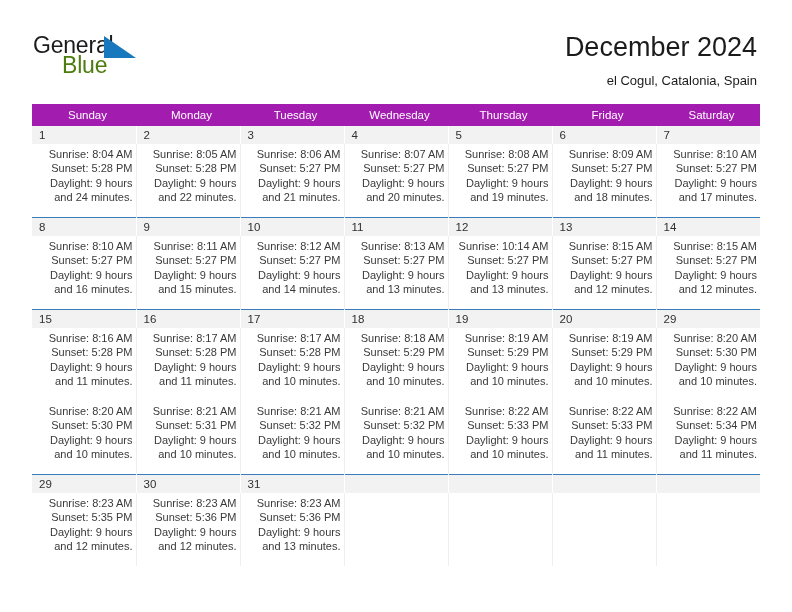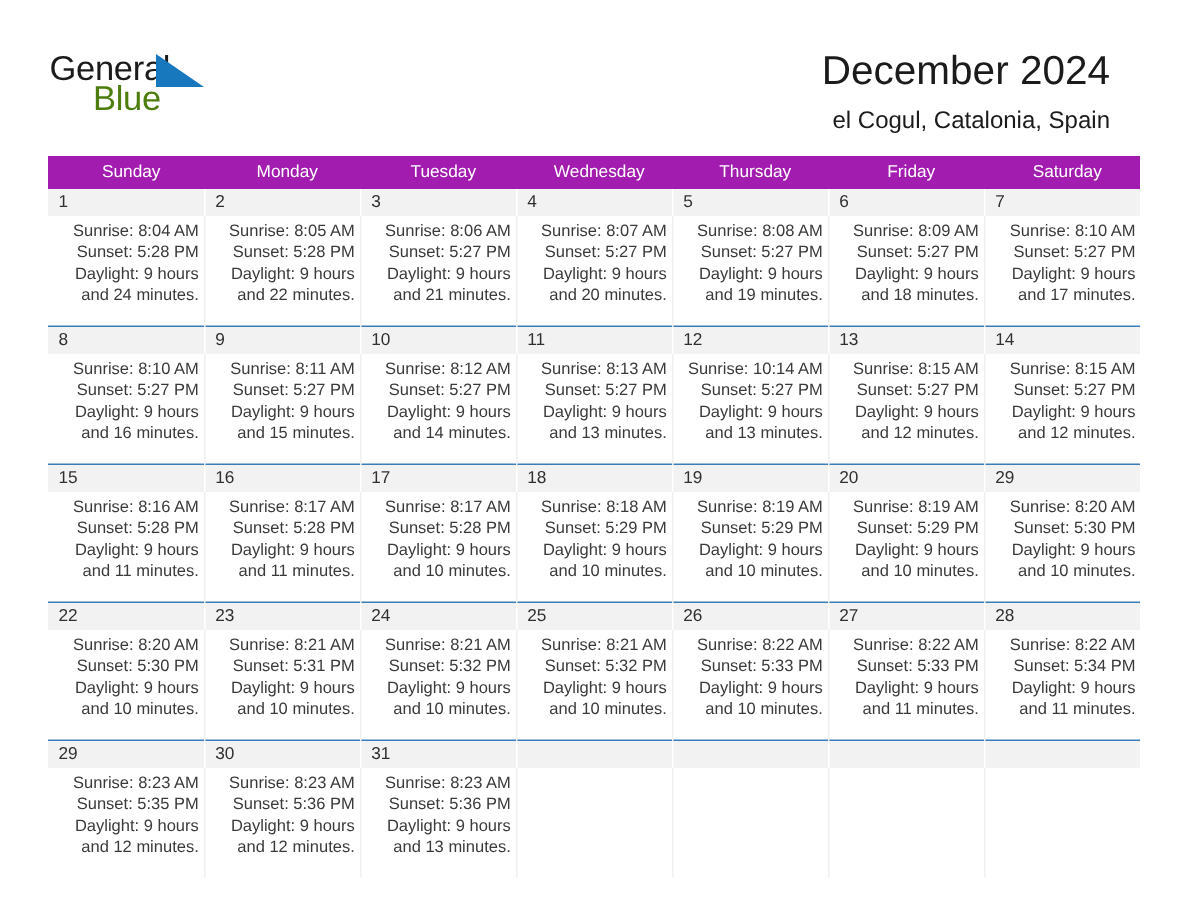--- a/index.html
+++ b/index.html
@@ -61,33 +61,33 @@
   .brand-mark {
     position: absolute;
     left: 71px;
     top: 3px;
     width: 32px;
     height: 22px;
   }
 
   .title-block {
     position: absolute;
-    right: 52px;
+    right: 35px;
     top: 31px;
     text-align: right;
   }
   .cal-title {
     font-size: 27px;
     color: #1b1b1b;
     line-height: 32px;
     white-space: nowrap;
   }
   .cal-subtitle {
     margin-top: 9px;
-    font-size: 16px;
+    font-size: 13px;
     color: #1b1b1b;
     line-height: 17px;
     white-space: nowrap;
     text-align: right;
   }
 
   
   .cal {
     position: absolute;
     left: 32px;
@@ -338,29 +338,20 @@
           <div class="info-line">and 10 minutes.</div>
         </td>
         <td>
           <div class="info-line">Sunrise: 8:20 AM</div>
           <div class="info-line">Sunset: 5:30 PM</div>
           <div class="info-line">Daylight: 9 hours</div>
           <div class="info-line">and 10 minutes.</div>
         </td>
       </tr>
 
-      <tr class="daynum-row">
-        <td class="first">22</td>
-        <td>23</td>
-        <td>24</td>
-        <td>25</td>
-        <td>26</td>
-        <td>27</td>
-        <td>28</td>
-      </tr>
       <tr class="info-row">
         <td class="first">
           <div class="info-line">Sunrise: 8:20 AM</div>
           <div class="info-line">Sunset: 5:30 PM</div>
           <div class="info-line">Daylight: 9 hours</div>
           <div class="info-line">and 10 minutes.</div>
         </td>
         <td>
           <div class="info-line">Sunrise: 8:21 AM</div>
           <div class="info-line">Sunset: 5:31 PM</div>

